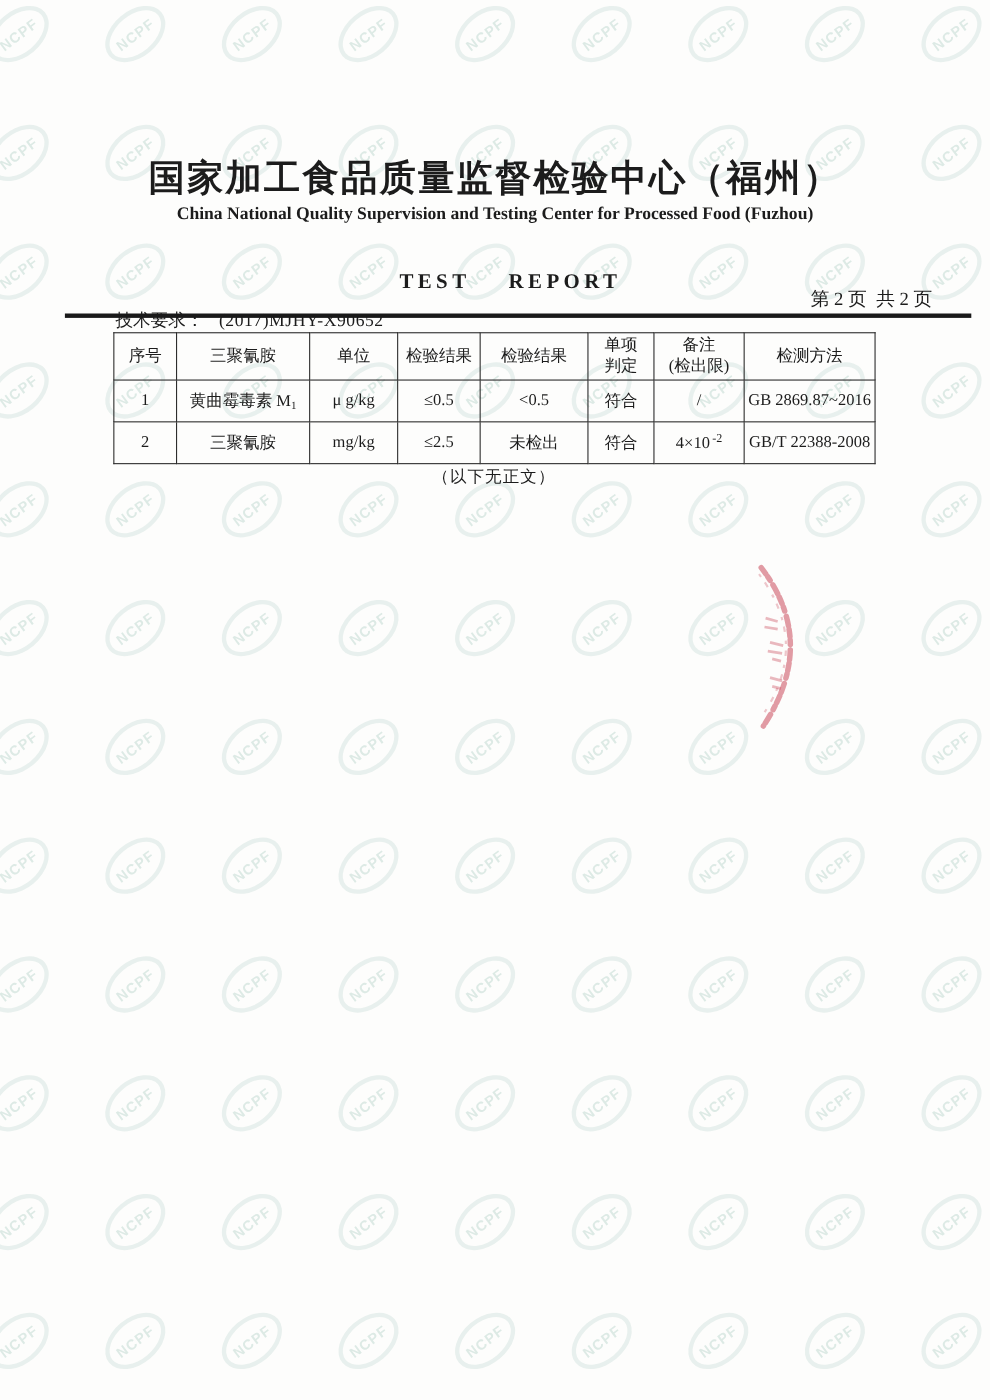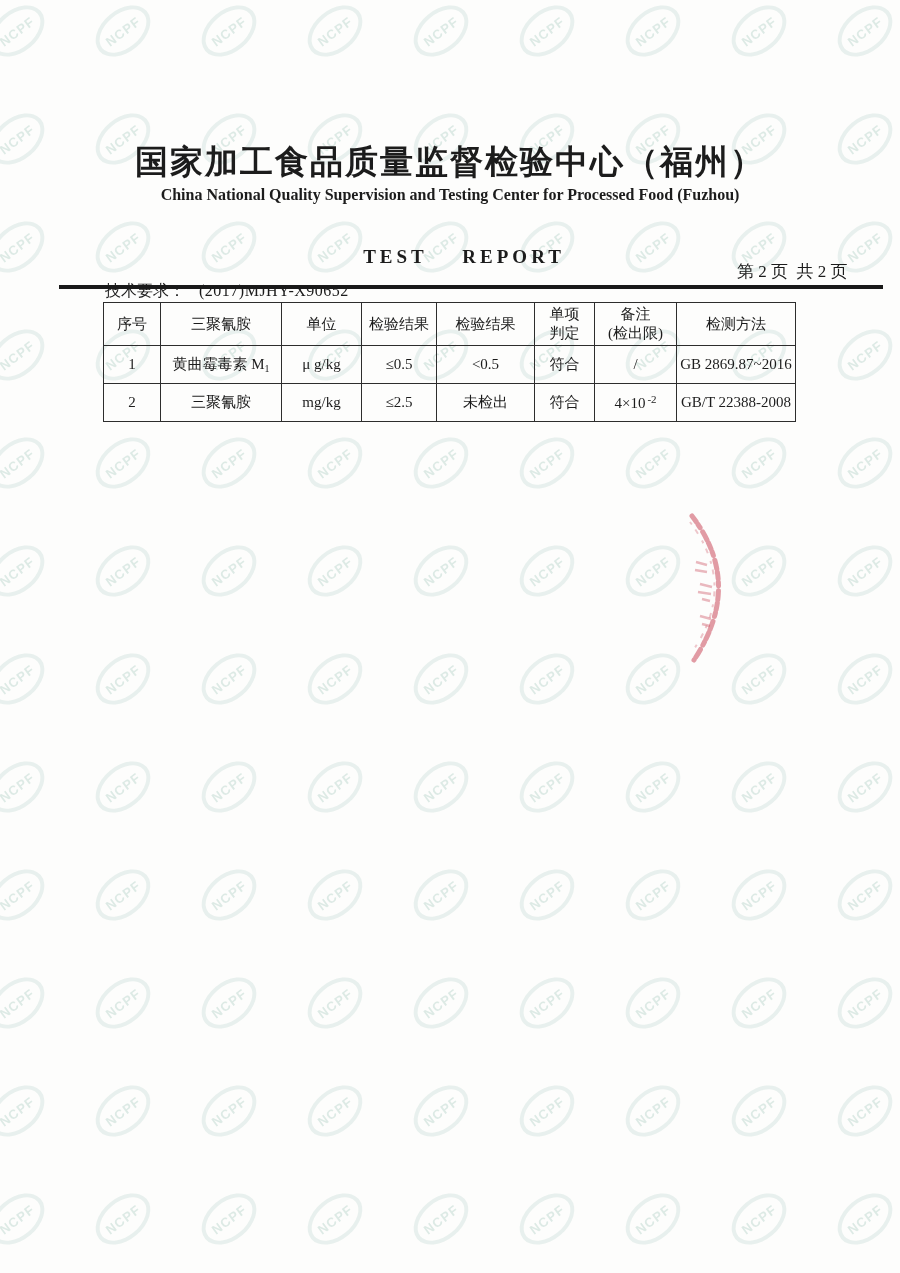--- a/index.html
+++ b/index.html
@@ -467,20 +467,21 @@
         <td>mg/kg</td>
         <td>≤2.5</td>
         <td>未检出</td>
         <td>符合</td>
         <td><span>4×10</span><sup class="s2">-2</sup></td>
         <td class="al">GB/T 22388-2008</td>
       </tr>
     </tbody>
       </table>
 
+    <div class="footer-note">（以下无正文）</div>
 
     <svg class="stamp" viewBox="0 0 155 178" xmlns="http://www.w3.org/2000/svg">
       <path d="M 62 16 Q 114 84 64 160" fill="none" stroke-width="5" stroke-linecap="round" stroke-dasharray="7 3 4 5 9 3" opacity="0.55" stroke="#cb4a5b"></path>
       <path d="M 60 22 Q 108 86 62 152" fill="none" stroke-width="2" stroke-dasharray="3 6 5 8" opacity="0.30" stroke="#cb4a5b"></path>
       <g stroke-width="2.5" fill="none" opacity="0.38">
         <path d="M 66 62 l 11 3 M 65 70 l 12 2" stroke="#cb4a5b"></path>
         <path d="M 70 84 l 12 3 M 68 92 l 13 2 M 72 99 l 8 2" stroke="#cb4a5b"></path>
         <path d="M 70 116 l 11 3 M 72 124 l 8 2" stroke="#cb4a5b"></path>
       </g>
     </svg>

